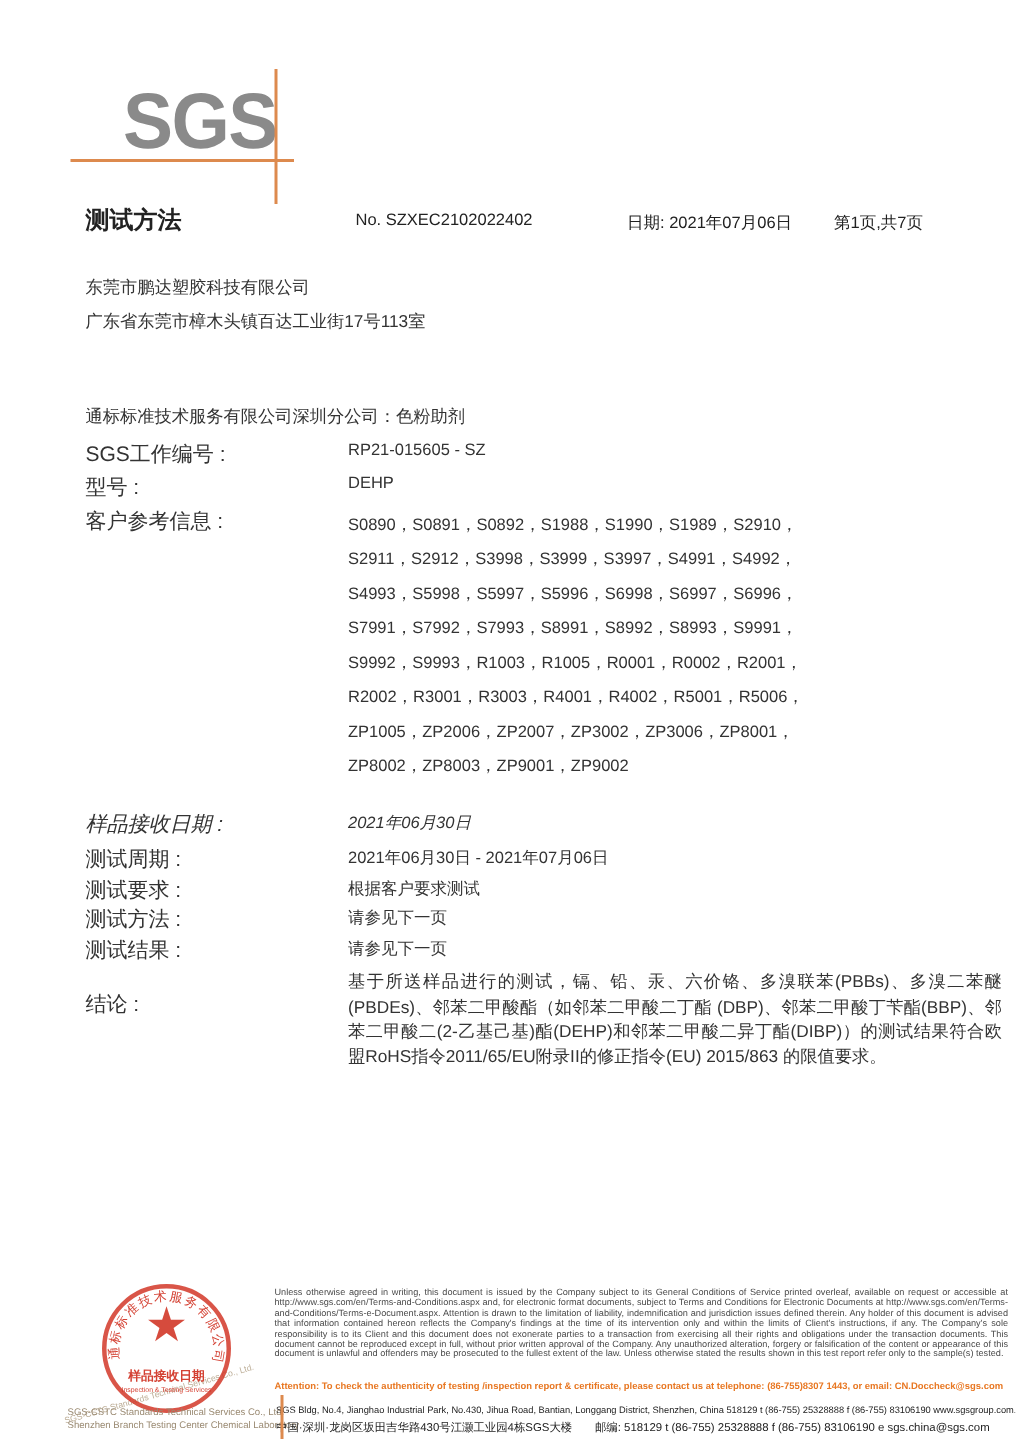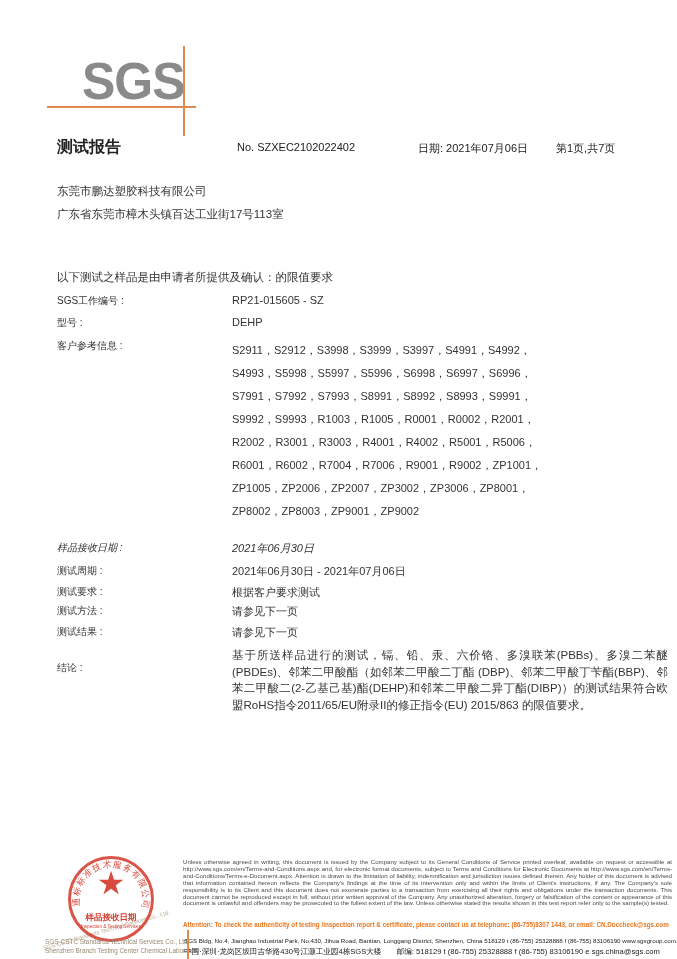--- a/index.html
+++ b/index.html
@@ -18,21 +18,21 @@
   .report-title{left:57px;top:119px;font-size:16px;font-weight:bold;color:#222;}
   .hdr-info{top:123px;font-size:11px;color:#222;}
   .hdr-no{left:237px;}
   .hdr-date{left:418px;text-align:right;}
   .hdr-page{left:556px;}
   
   .cn{font-size:11.5px;color:#333;}
   .applicant-name{left:57px;top:166px;}
   .applicant-address{left:57px;top:189px;}
   .statement{left:57px;top:252px;}
-  .flabel{left:57px;font-size:10px;color:#333;}
+  .flabel{left:57px;font-size:14px;color:#333;}
   .fvalue{left:232px;font-size:11px;color:#333;}
   .t-job{top:276px;} .t-model{top:298px;} .t-client{top:321px;}
   .client-lines{left:232px;top:321px;font-size:11px;color:#333;line-height:23px;white-space:nowrap;}
   .t-recv{top:523px;font-style:italic;} .t-period{top:546px;} .t-req{top:567px;}
   .t-method{top:586px;} .t-result{top:607px;} .t-concl{top:643px;}
   .conclusion-text{
     left:232px;top:629px;width:436px;font-size:11.5px;line-height:16.6px;color:#333;
     text-align:justify;
   }
   
@@ -76,44 +76,44 @@
 </style>
 </head>
 <body>
 
 <div class="page">
 
   <div class="abs logo">SGS</div>
   <div class="abs hrule-top"></div>
   <div class="abs vrule-top"></div>
 
-  <div class="abs report-title">测试报告</div>
+  <div class="abs report-title">测试方法</div>
   <div class="abs hdr-info hdr-no">No. SZXEC2102022402</div>
   <div class="abs hdr-info hdr-date">日期: 2021年07月06日</div>
   <div class="abs hdr-info hdr-page">第1页,共7页</div>
 
   <div class="abs cn applicant-name">东莞市鹏达塑胶科技有限公司</div>
   <div class="abs cn applicant-address">广东省东莞市樟木头镇百达工业街17号113室</div>
 
-  <div class="abs cn statement">以下测试之样品是由申请者所提供及确认：的限值要求</div>
+  <div class="abs cn statement">通标标准技术服务有限公司深圳分公司：色粉助剂</div>
 
   <div class="abs flabel t-job">SGS工作编号 :</div>
   <div class="abs fvalue t-job">RP21-015605 - SZ</div>
 
   <div class="abs flabel t-model">型号 :</div>
   <div class="abs fvalue t-model">DEHP</div>
 
   <div class="abs flabel t-client">客户参考信息 :</div>
   <div class="abs client-lines">
+    <div>S0890，S0891，S0892，S1988，S1990，S1989，S2910，</div>
     <div>S2911，S2912，S3998，S3999，S3997，S4991，S4992，</div>
     <div>S4993，S5998，S5997，S5996，S6998，S6997，S6996，</div>
     <div>S7991，S7992，S7993，S8991，S8992，S8993，S9991，</div>
     <div>S9992，S9993，R1003，R1005，R0001，R0002，R2001，</div>
     <div>R2002，R3001，R3003，R4001，R4002，R5001，R5006，</div>
-    <div>R6001，R6002，R7004，R7006，R9001，R9002，ZP1001，</div>
     <div>ZP1005，ZP2006，ZP2007，ZP3002，ZP3006，ZP8001，</div>
     <div>ZP8002，ZP8003，ZP9001，ZP9002</div>
   </div>
 
   <div class="abs flabel t-recv">样品接收日期 :</div>
   <div class="abs fvalue t-recv">2021年06月30日</div>
 
   <div class="abs flabel t-period">测试周期 :</div>
   <div class="abs fvalue t-period">2021年06月30日 - 2021年07月06日</div>
 

